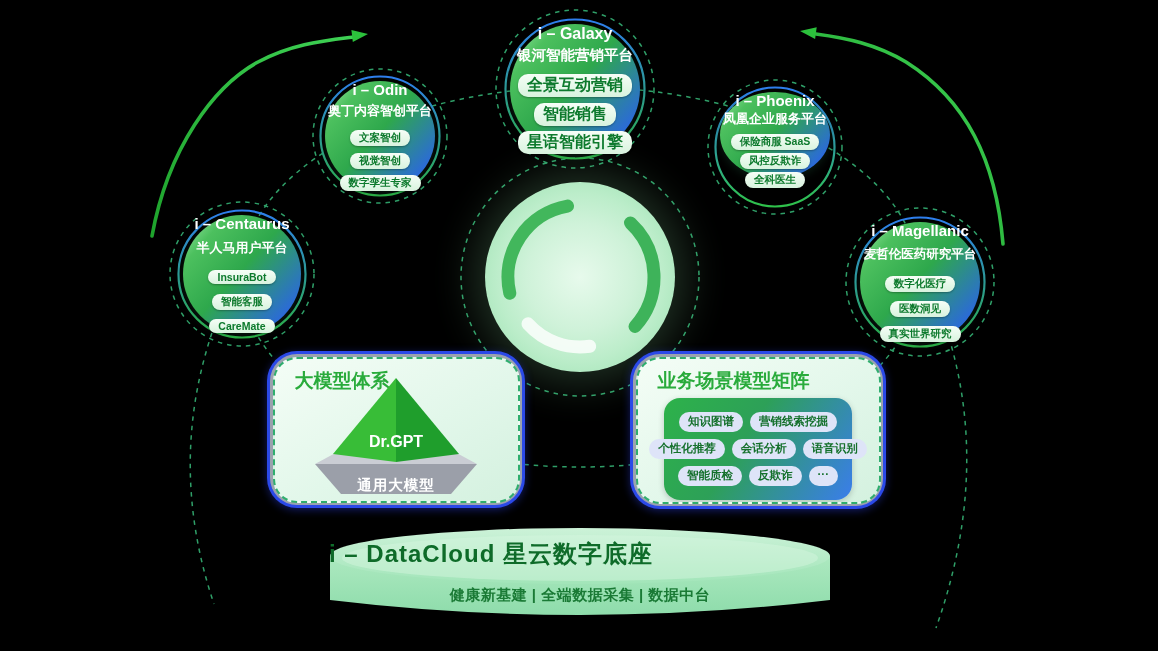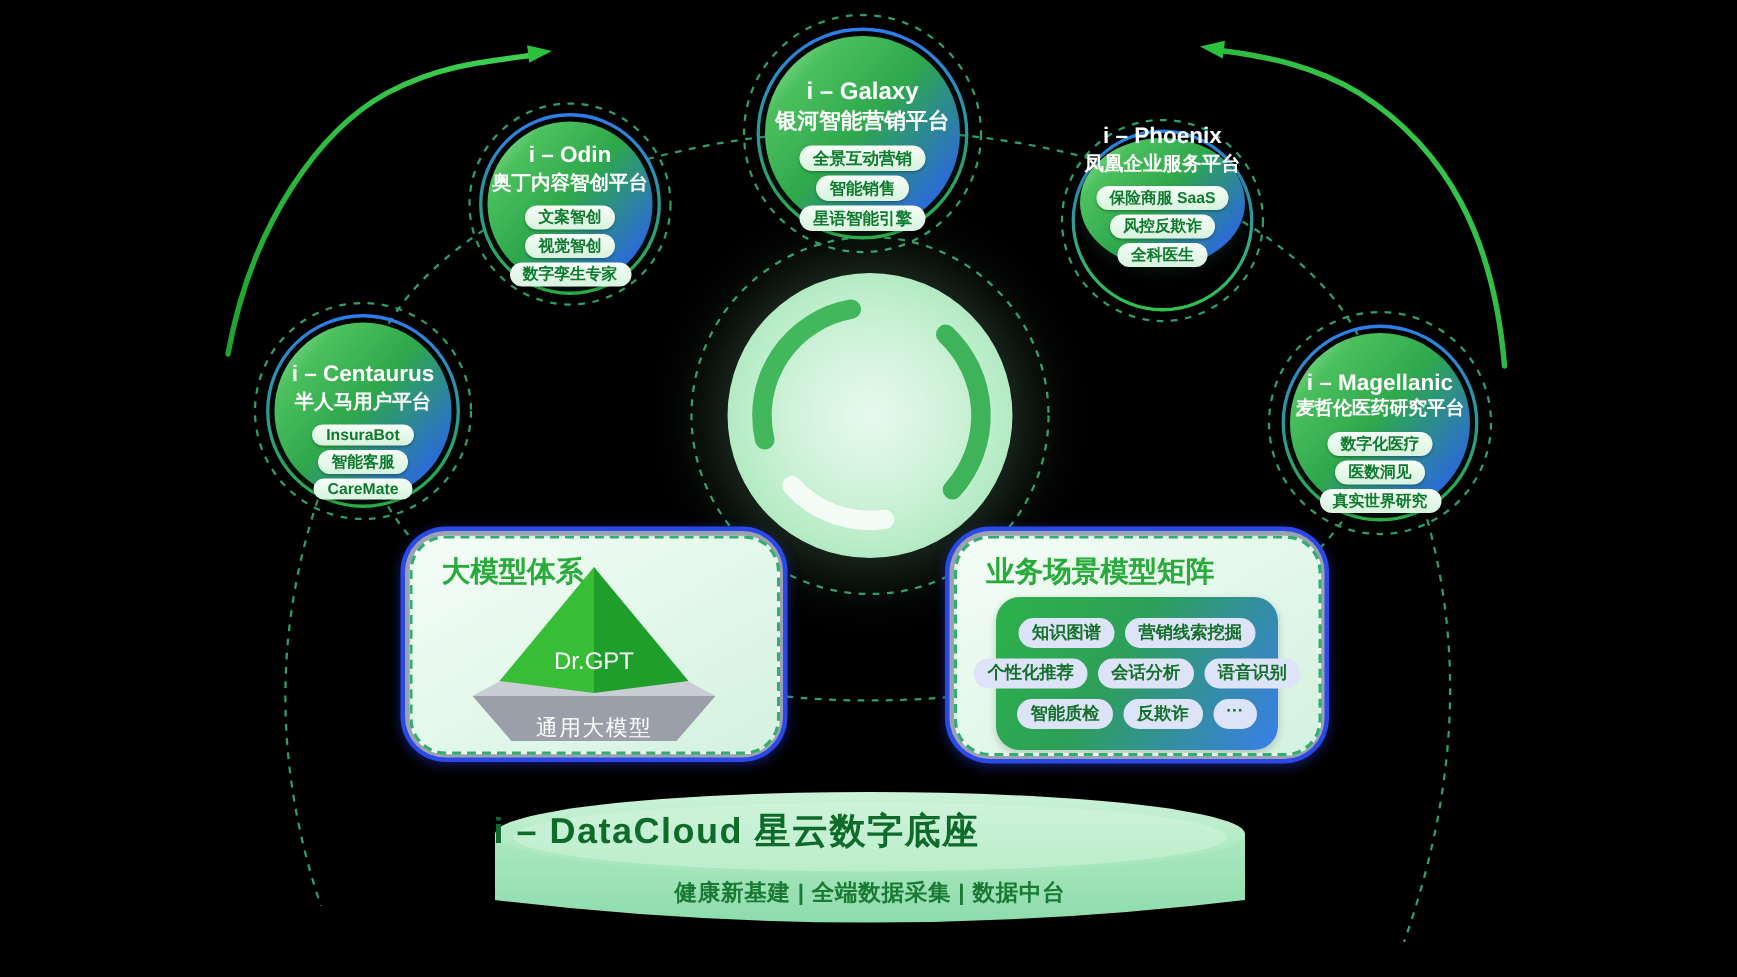--- a/index.html
+++ b/index.html
@@ -5,31 +5,31 @@
   html,body{margin:0;padding:0;background:#000;}
   #canvas{position:relative;width:1158px;height:651px;background:#000;overflow:hidden;
           font-family:"Liberation Sans","DejaVu Sans",sans-serif;}
   #bg{position:absolute;left:0;top:0;}
   .dash{fill:none;stroke:#2f9f68;stroke-width:1.5;stroke-dasharray:4.5 5;}
   .ring{fill:none;stroke:url(#ringGrad);stroke-width:2.2;}
   .arrow{fill:none;stroke:url(#arrowGrad);stroke-width:3.6;stroke-linecap:round;}
 
   
   .node{position:absolute;border-radius:50%;color:#fff;text-align:center;
-        display:flex;flex-direction:column;align-items:center;justify-content:flex-end;
+        display:flex;flex-direction:column;align-items:center;justify-content:space-between;
         background:linear-gradient(132deg,#a4ecae 0%,#4cc05e 20%,#2ea84c 48%,#2b66e2 88%);
         box-shadow:0 3px 10px rgba(20,60,40,.45);}
   .node .t1{font-weight:bold;font-size:15px;line-height:1.25;}
   .node .t2{font-weight:bold;font-size:13px;line-height:1.25;margin-bottom:4px;}
   .n-galaxy .t1{font-size:16px}.n-galaxy .t2{font-size:14.5px}
   .n-magellanic .t2{font-size:12.5px}
   .tag{font-size:10.5px;font-weight:bold;color:#0d7a2d;border-radius:10px;padding:1px 9px;
        margin-top:3px;white-space:nowrap;background:linear-gradient(180deg,#f6fef7,#d8f3de);
        box-shadow:0 1px 2px rgba(0,0,0,.3);}
-  .n-galaxy .tag{font-size:11px}
+  .n-galaxy .tag{font-size:16px}
 
   
   .hub-glow{position:absolute;left:485px;top:182px;width:190px;height:190px;border-radius:50%;
     background:radial-gradient(circle,#e7faec 0%,#cff2d9 40%,#bcedca 62%,#abe7bd 78%,rgba(171,231,189,.35) 90%,rgba(171,231,189,0) 100%);
     box-shadow:0 0 40px 12px rgba(140,220,160,.22);}
   .hub-arcs{position:absolute;left:0;top:0;}
   .hub-logo{position:absolute;left:47px;top:47px;width:96px;height:96px;border-radius:50%;
     background:linear-gradient(118deg,#5ac76e 0%,#2ca449 34%,#2a9060 52%,#2b5cdd 80%,#2d55d6 100%);
     box-shadow:0 2px 10px rgba(20,60,90,.4);}
   .cat{position:absolute;left:19px;top:11px;}
@@ -38,21 +38,21 @@
 
   
   .panel{position:absolute;background:#2b49e8;border-radius:30px;padding:3px;box-sizing:border-box;
          box-shadow:0 2px 8px rgba(40,60,220,.45);}
   .panel-mid{background:#9aa2ae;border-radius:27px;padding:2.5px;height:100%;box-sizing:border-box;}
   .panel-inner{position:relative;height:100%;box-sizing:border-box;border-radius:24px;
     border:2px dashed #2fae6e;overflow:hidden;
     background:linear-gradient(150deg,#f4fdf6 0%,#e2f7ea 55%,#d4f1df 100%);}
   .panel-title{position:absolute;top:9px;left:20px;color:#29ab3b;font-size:19px;font-weight:bold;}
   .pyr-svg{position:absolute;left:50%;transform:translateX(-50%);bottom:3px;}
-  .pyr-label{position:absolute;left:0;right:0;text-align:center;color:#fff;font-weight:normal;}
+  .pyr-label{position:absolute;left:0;right:0;text-align:center;color:#fff;font-weight:bold;}
   .lbl-drgpt{top:74px;font-size:16px;}
   .lbl-base{top:117px;font-size:14.5px;letter-spacing:1px;}
 
   .matrix-box{position:absolute;left:50%;top:39px;transform:translateX(-50%);width:188px;height:102px;
     border-radius:16px;background:linear-gradient(122deg,#2db24a 0%,#2da058 42%,#3a7deb 100%);
     display:flex;flex-direction:column;justify-content:center;gap:7px;box-shadow:0 2px 6px rgba(0,0,0,.2);}
   .mrow{display:flex;justify-content:center;gap:7px;}
   .mtag{font-size:11.5px;font-weight:bold;color:#14702b;background:#dee4f8;border-radius:12px;
         padding:2.5px 9px;white-space:nowrap;}
 

